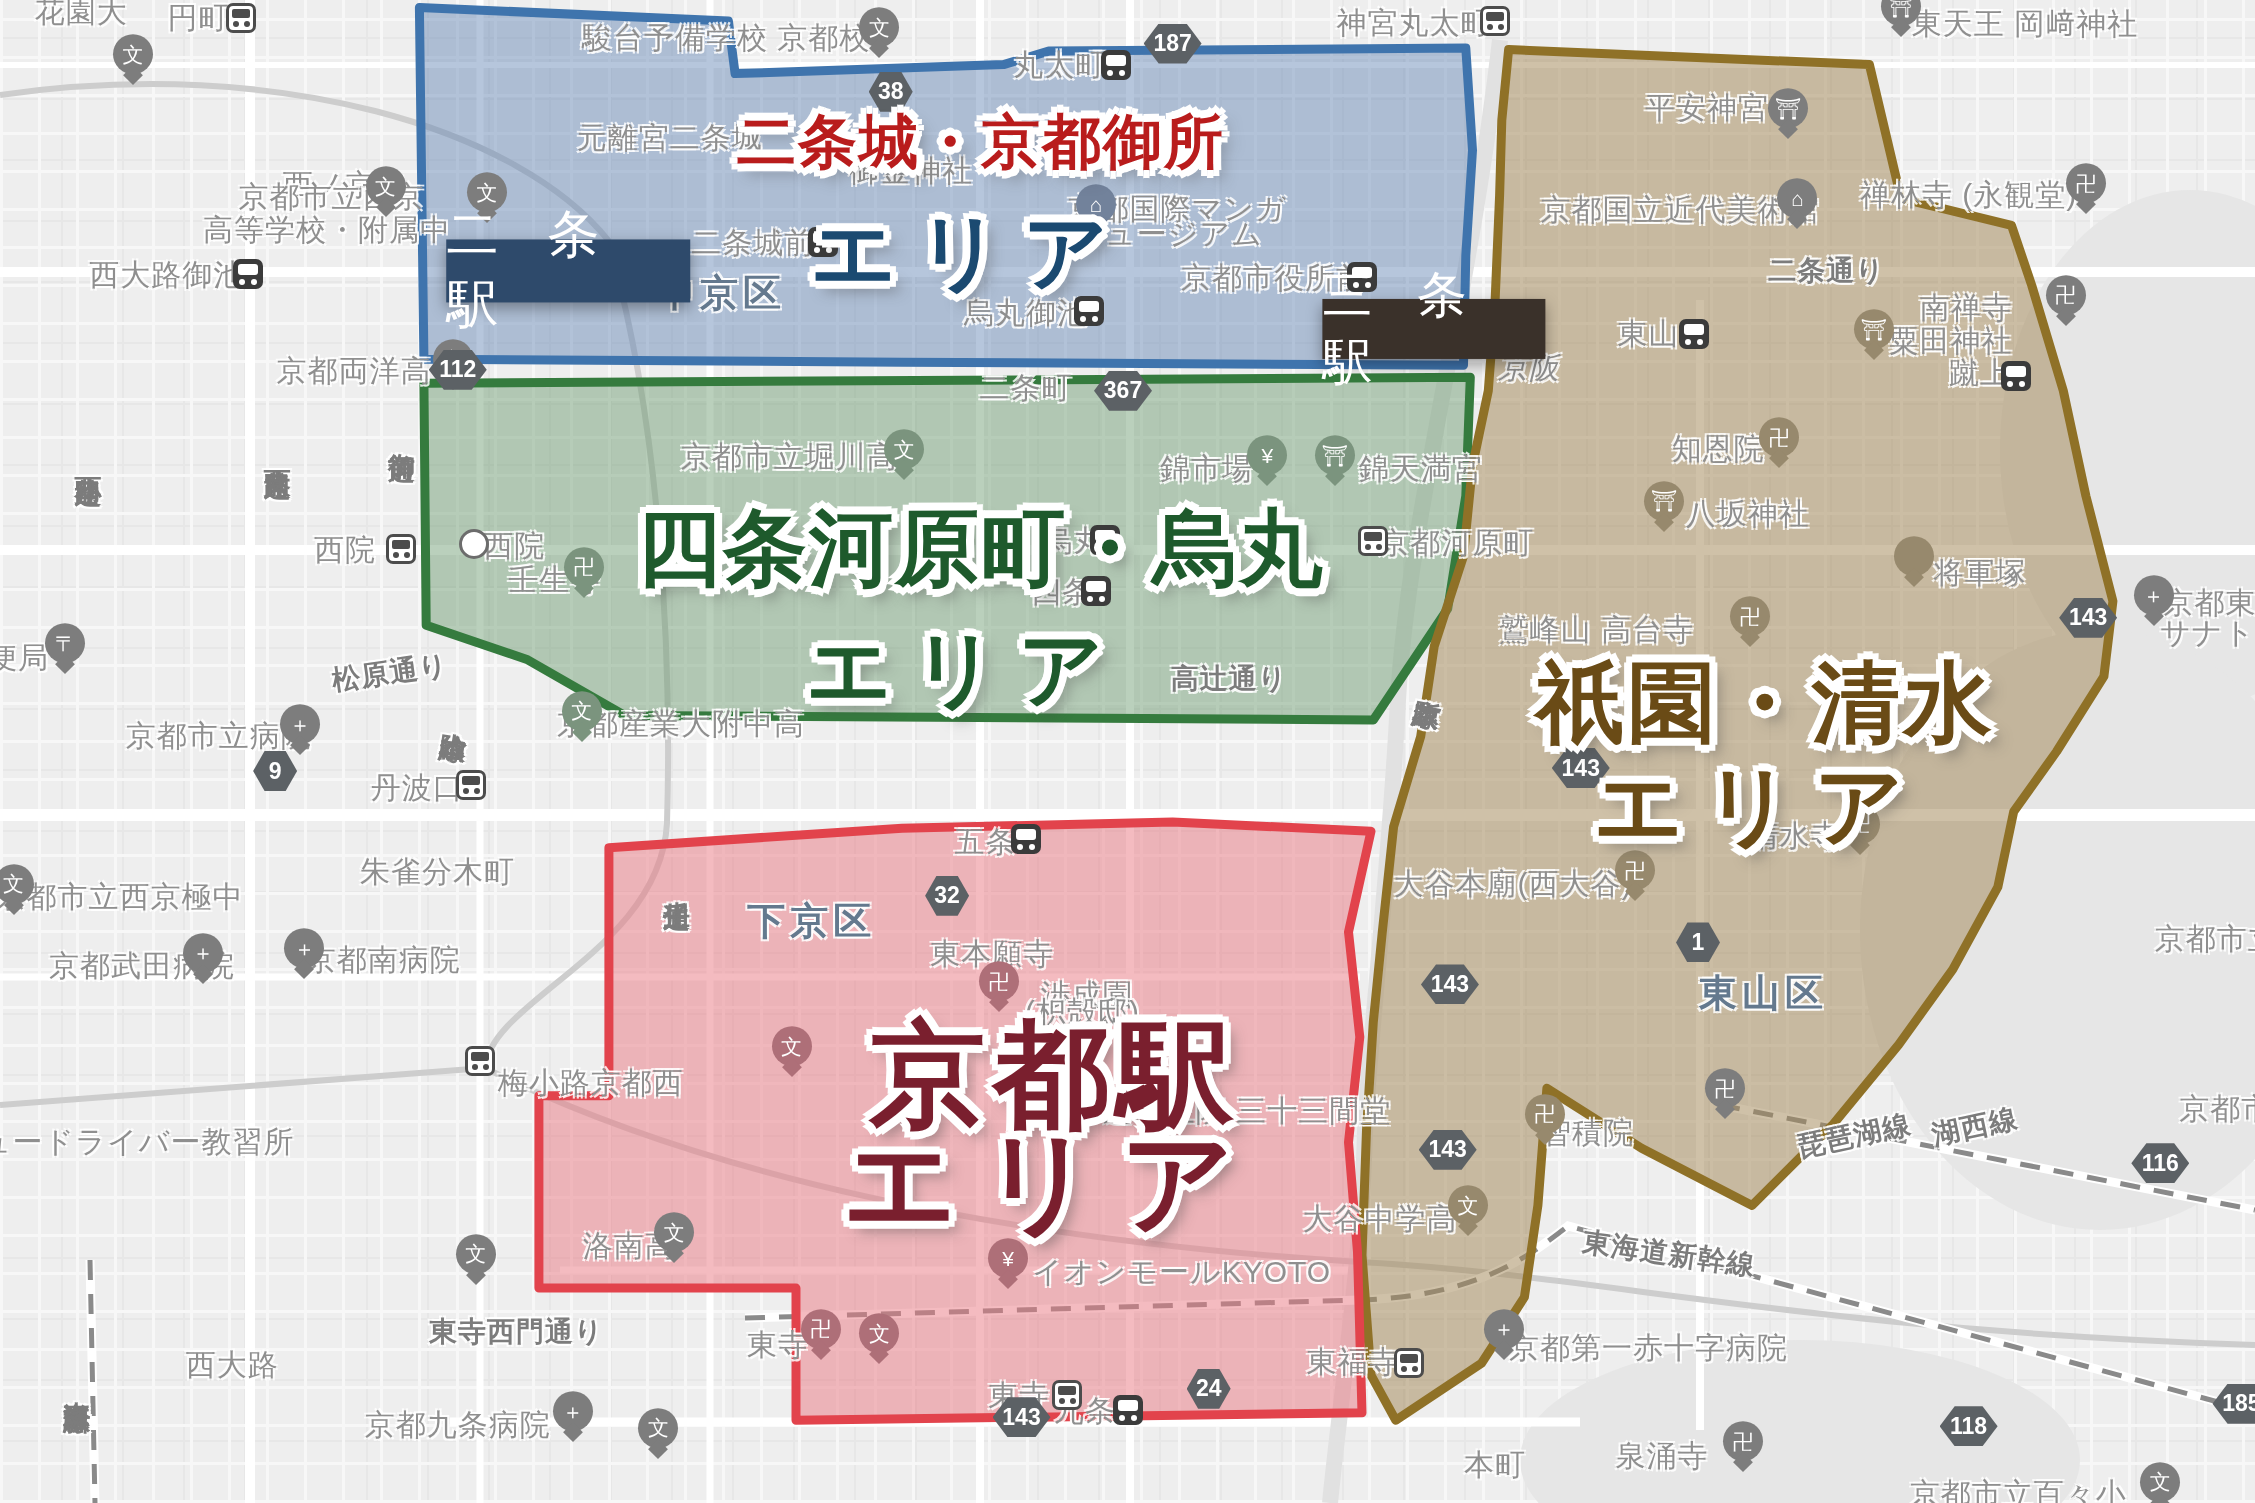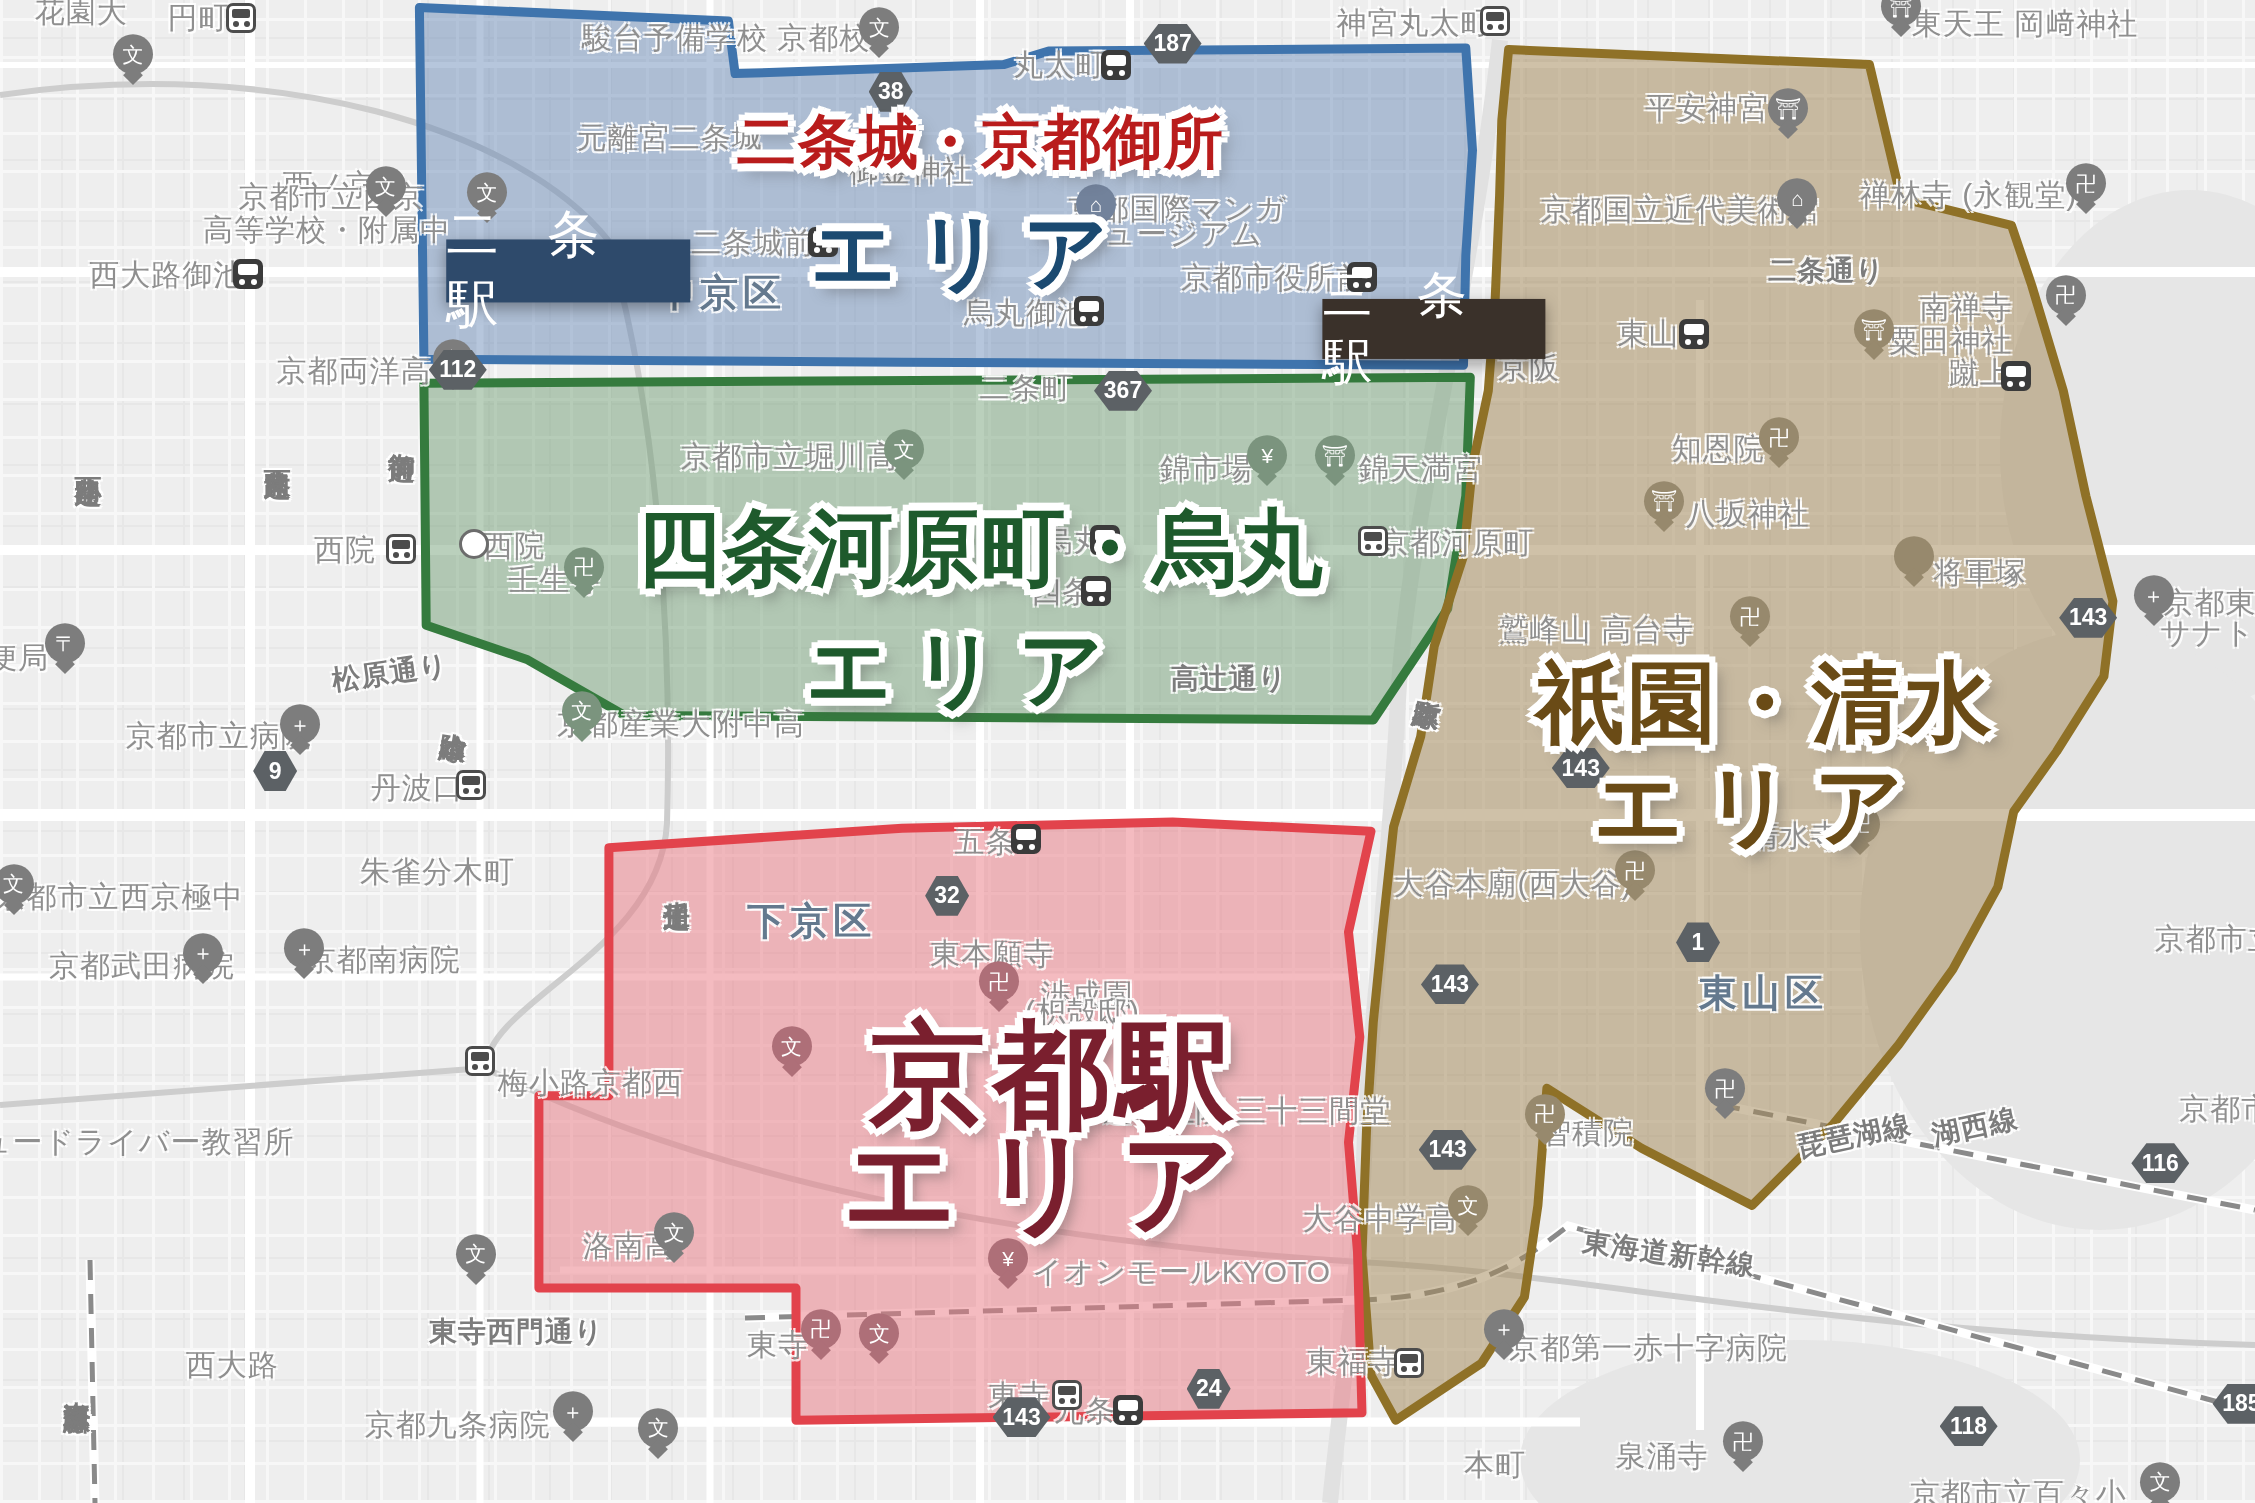--- a/index.html
+++ b/index.html
@@ -130,21 +130,21 @@
       <div class="lbl " style="left: 15.3%; top: 12.3%;">西ノ京中</div>
       <div class="lbl " style="left: 33.4%; top: 16.2%;">二条城前</div>
       <div class="lbl " style="left: 14.7%; top: 13.1%;">京都市立西京</div>
       <div class="lbl " style="left: 14.5%; top: 15.3%;">高等学校・附属中</div>
       <div class="lbl " style="left: 7.4%; top: 18.3%;">西大路御池</div>
       <div class="lbl ward" style="left: 32%; top: 19.5%;">中京区</div>
       <div class="lbl " style="left: 45.5%; top: 20.8%;">烏丸御池</div>
       <div class="lbl " style="left: 56.5%; top: 18.5%;">京都市役所前</div>
       <div class="lbl " style="left: 52.2%; top: 13.9%;">京都国際マンガ</div>
       <div class="lbl " style="left: 51.8%; top: 15.6%;">ミュージアム</div>
-      <div class="lbl " style="left: 67.8%; top: 24.5%;">京阪</div>
+      <div class="lbl " style="left: 67.8%; top: 24.5%; font-style: italic;">京阪</div>
       <div class="lbl " style="left: 73.1%; top: 22.2%;">東山</div>
       <div class="lbl " style="left: 86.5%; top: 22.7%;">粟田神社</div>
       <div class="lbl " style="left: 87.8%; top: 24.8%;">蹴上</div>
       <div class="lbl " style="left: 76.2%; top: 29.9%;">知恩院</div>
       <div class="lbl " style="left: 77.5%; top: 34.2%;">八坂神社</div>
       <div class="lbl " style="left: 87.8%; top: 38.1%;">将軍塚</div>
       <div class="lbl " style="left: 70.8%; top: 41.9%;">鷲峰山 高台寺</div>
       <div class="lbl " style="left: 98%; top: 40.1%;">京都東</div>
       <div class="lbl " style="left: 97.9%; top: 42.1%;">サナト</div>
       <div class="lbl " style="left: 79.6%; top: 55.6%;">清水寺</div>

